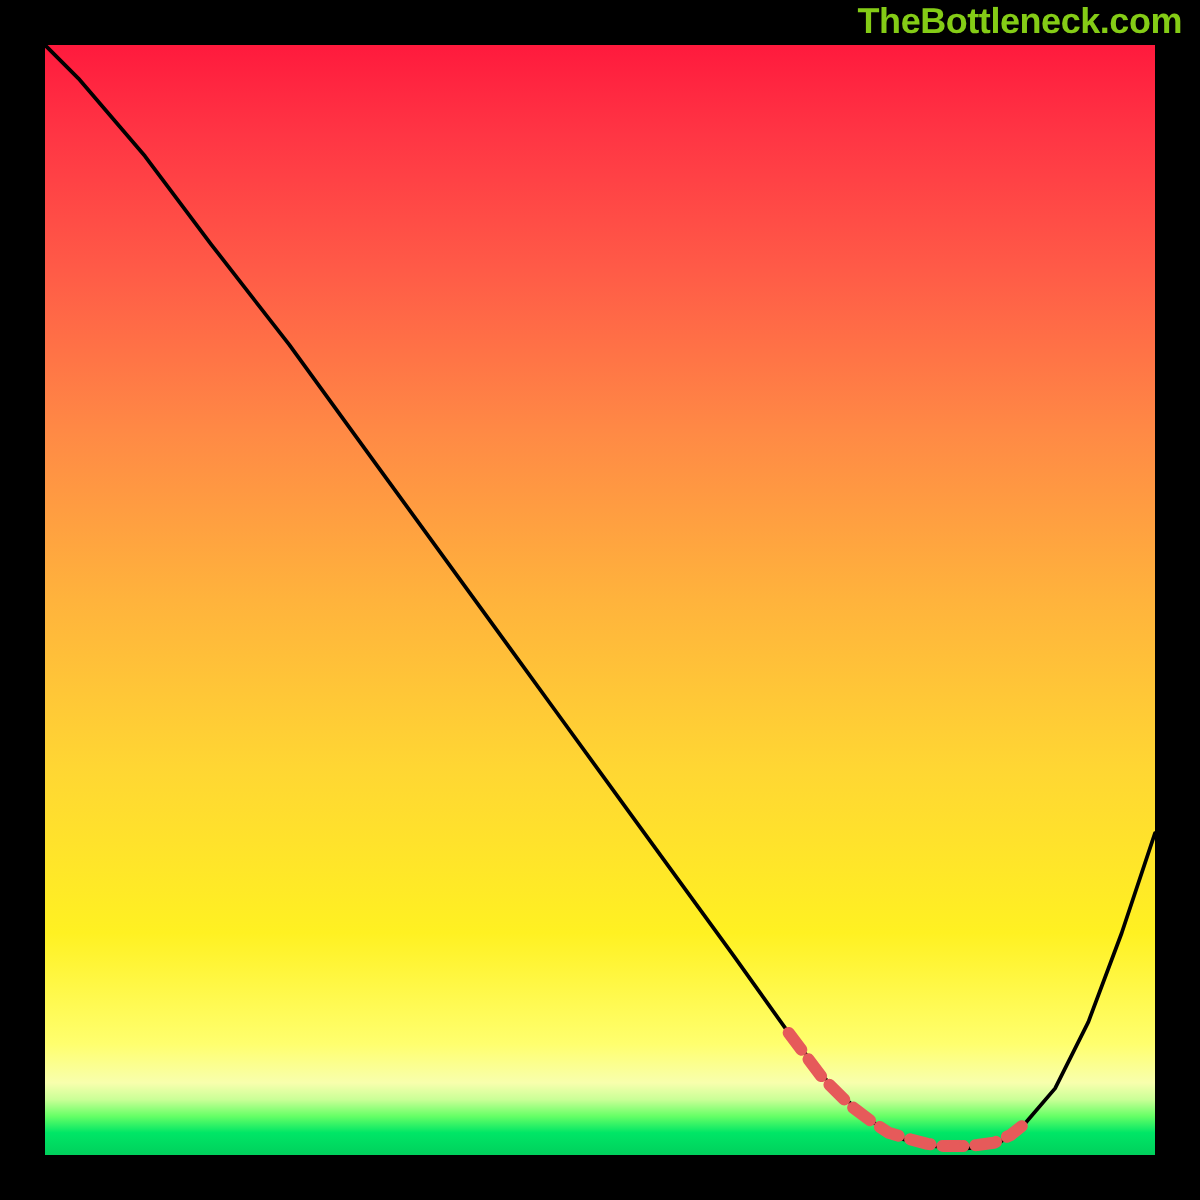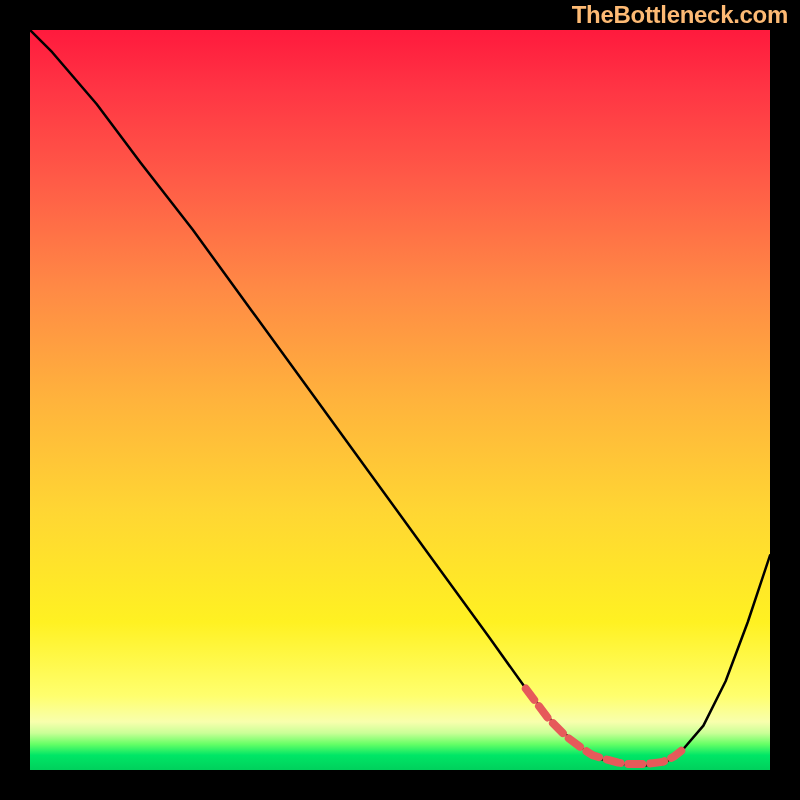--- a/index.html
+++ b/index.html
@@ -15,21 +15,21 @@
     position: relative;
     width: 800px;
     height: 800px;
   }
   .watermark {
     position: absolute;
     top: 1px;
     right: 12px;
     font-size: 24px;
     font-weight: bold;
-    color: #fdba74;
+    color: #84cc16;
     letter-spacing: -0.3px;
   }
   .chart-area {
     position: absolute;
     left: 30px;
     top: 30px;
     width: 740px;
     height: 740px;
     background: linear-gradient(
       to bottom,

